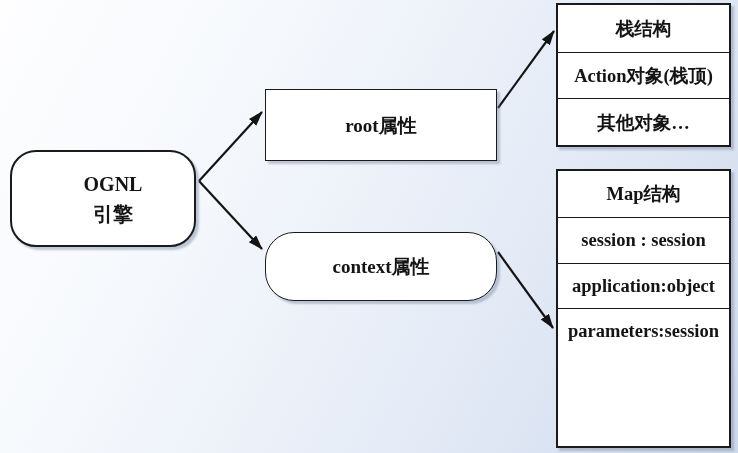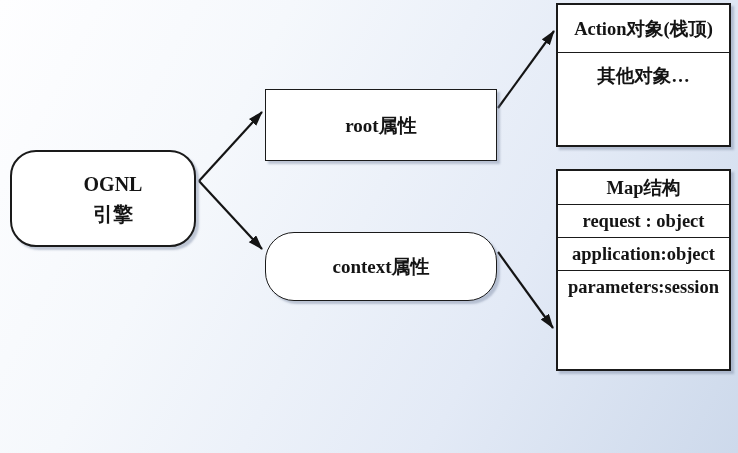--- a/index.html
+++ b/index.html
@@ -71,21 +71,21 @@
     border: 2px solid var(--border, #1a1a1a);
     box-shadow: 3px 3px 2px rgba(125, 138, 165, 0.45);
     display: grid;
     box-sizing: border-box;
   }
   .stack-table {
     top: 3px; height: 144px;
     grid-template-rows: repeat(3, 1fr);
   }
   .map-table {
-    top: 169px; height: 202px;
+    top: 169px; height: 279px;
     grid-template-rows: repeat(6, 1fr);
   }
   .cell {
     display: flex;
     align-items: center;
     justify-content: center;
     text-align: center;
     font-weight: bold;
     font-size: 18.5px;
     color: #141414;
@@ -119,24 +119,25 @@
 
   <div class="node rect-box root-box">
     <div>root属性</div>
   </div>
 
   <div class="node rect-box context-box">
     <div>context属性</div>
   </div>
 
   <div class="table stack-table">
+    <div class="cell">栈结构</div>
     <div class="cell">Action对象(栈顶)</div>
     <div class="cell">其他对象…</div>
   </div>
 
   <div class="table map-table">
     <div class="cell">Map结构</div>
-    <div class="cell">request : object</div>
+    <div class="cell">session : session</div>
     <div class="cell">application:object</div>
     <div class="cell">parameters:session</div>
   </div>
 
 </div>
 
 </body></html>

